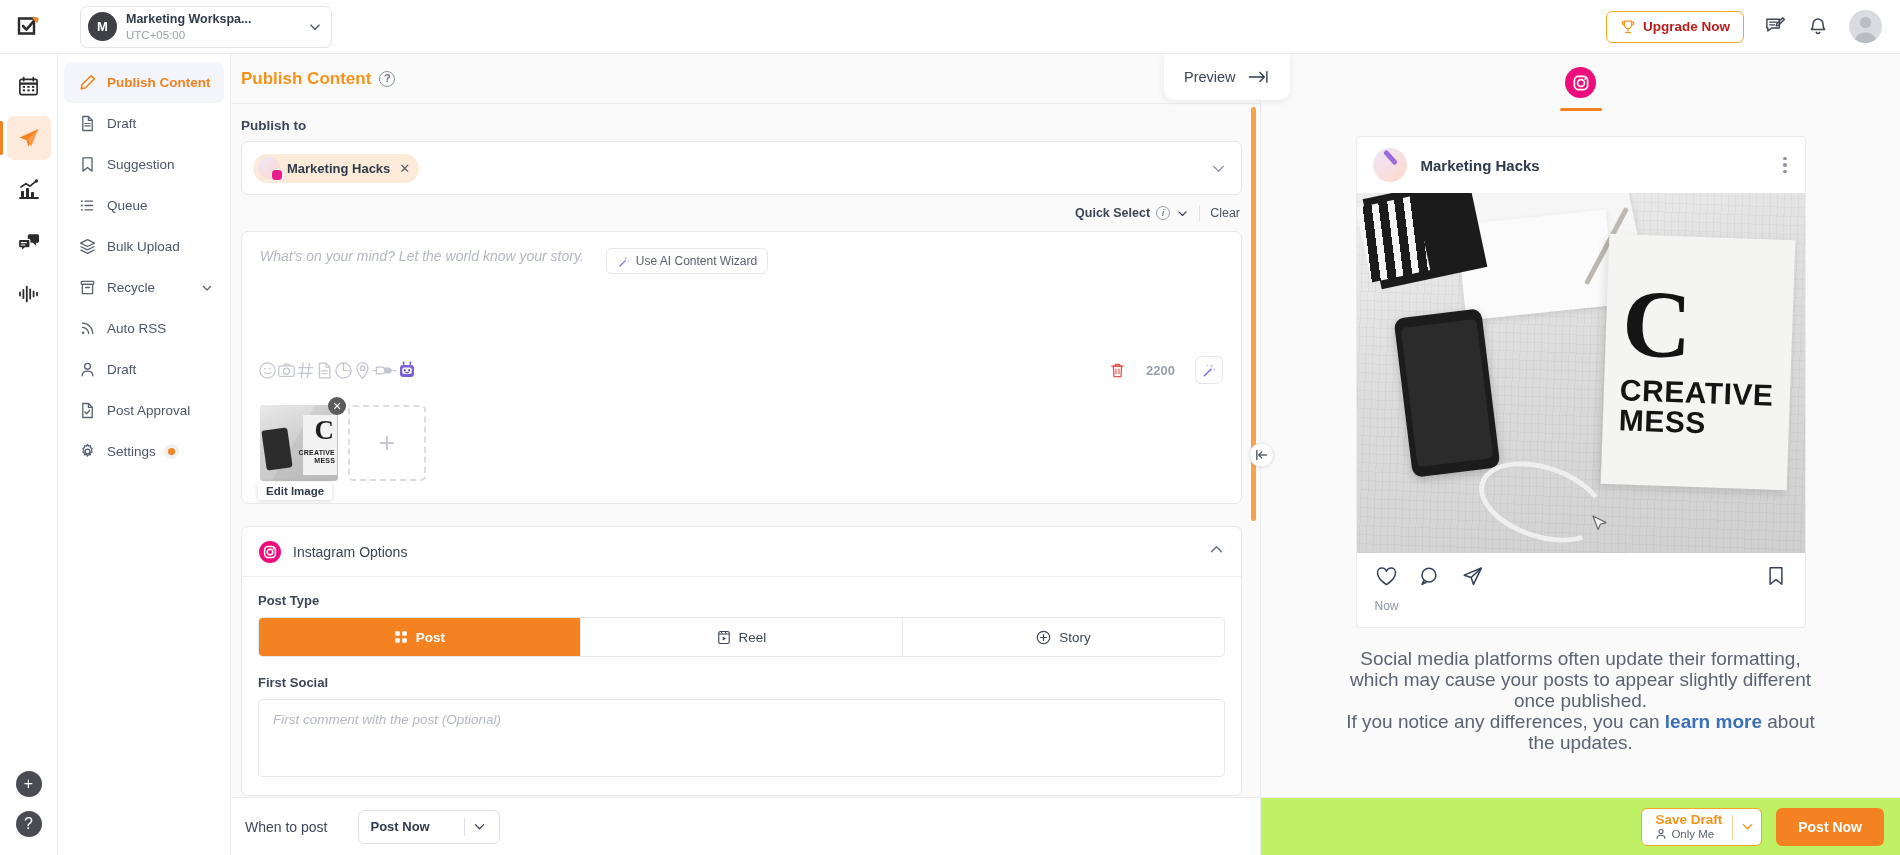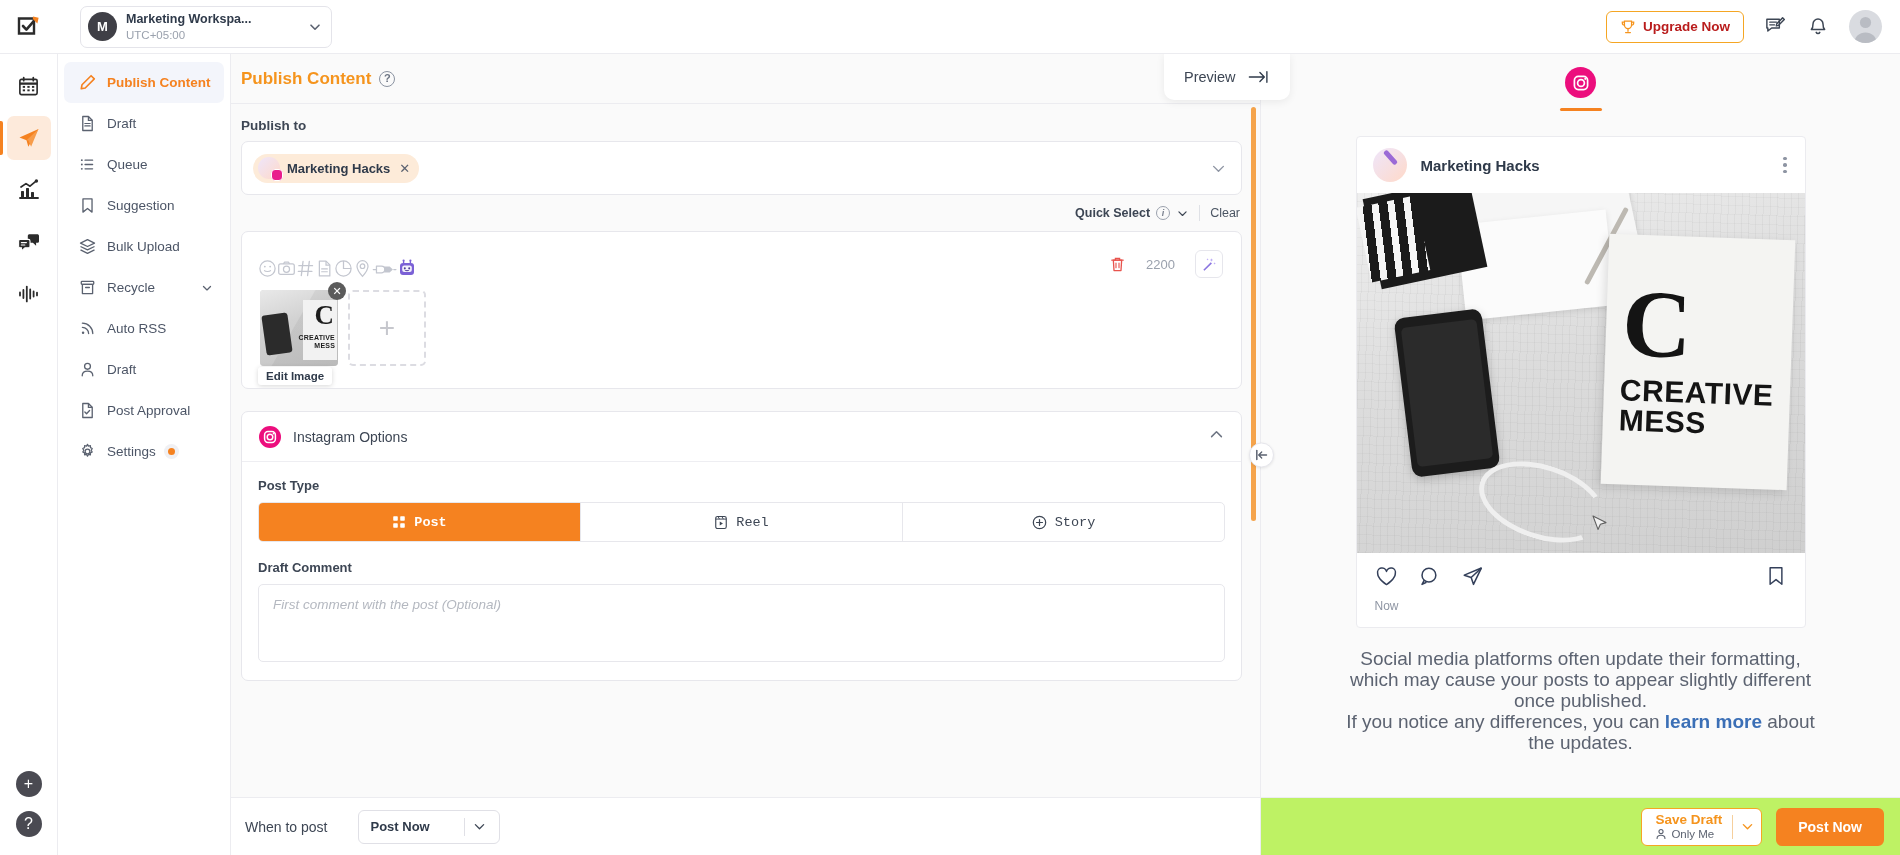--- a/index.html
+++ b/index.html
@@ -172,21 +172,21 @@
   }
   .compose-top { padding: 16px 18px 0 18px; height: 115px; display: flex; align-items: flex-start; }
   .ph-text { font-size: 14px; color: #b4b8c0; font-style: italic; }
   .ai-wizard-btn {
     margin-left: 22px; border: 1px solid #e6e6ec; border-radius: 6px;
     height: 26px; display: flex; align-items: center; gap: 6px;
     padding: 0 10px; font-size: 12px; color: #5a6170; background: #fff;
     cursor: pointer; white-space: nowrap;
   }
   .compose-tools {
-    height: 46px; display: flex; align-items: flex-end; padding: 0 18px 0 16px; 
+    height: 46px; display: flex; align-items: center; padding: 0 18px 0 16px;  font-weight: bold;
   }
   .tool { cursor: pointer; display: flex; align-items: center; }
   .tools-right { margin-left: auto; display: flex; align-items: center; gap: 20px; }
   .char-count { font-size: 13px; color: #9aa1ad; }
   .wand-btn {
     width: 28px; height: 28px; border: 1px solid #e6e6ec; border-radius: 6px;
     display: flex; align-items: center; justify-content: center; cursor: pointer; background: #fff;
   }
   .media-row { display: flex; align-items: flex-start; gap: 10px; padding: 12px 18px 22px 18px; }
   .thumb-wrap { position: relative; width: 78px; }
@@ -231,21 +231,21 @@
   }
   .opt-title { font-size: 14px; font-weight: 400; color: #3d4654; }
   .opt-chev { margin-left: auto; }
   .opt-body { padding: 16px 16px 18px 16px; }
   .field-label { font-size: 13px; font-weight: 700; color: #3d4654; margin-bottom: 9px; }
   .seg {
     display: flex; border: 1px solid #e7e7ec; border-radius: 5px; overflow: hidden; height: 40px;
   }
   .seg-btn {
     flex: 1; display: flex; align-items: center; justify-content: center; gap: 8px;
-    font-size: 13.5px; color: #3d4654; cursor: pointer; border-right: 1px solid #e7e7ec; font-family: Liberation Mono, monospace;
+    font-size: 13.5px; color: #3d4654; cursor: pointer; border-right: 1px solid #e7e7ec;
   }
   .seg-btn:last-child { border-right: none; }
   .seg-btn.active { background: #f58220; color: #fff; font-weight: 700; }
   .comment-box {
     border: 1px solid #e7e7ec; border-radius: 5px; height: 78px;
     padding: 12px 14px; font-size: 13.5px; color: #b4b8c0; font-style: italic;
   }
 
   .bottombar {
     height: 58px; min-height: 58px; background: #fff;
@@ -515,40 +515,40 @@
               <path d="M10 1.6v4h4" fill="none" stroke="#5b6270" stroke-width="1.4"></path>
               <path d="M6.2 9h5.6M6.2 11.6h5.6" stroke="#5b6270" stroke-width="1.3" stroke-linecap="round"></path>
             </svg>
         </span>
         <span class="nav-label">Draft</span>
       </div>
 
       <div class="nav-item">
         <span class="nav-ico">
           <svg width="17" height="17" viewBox="0 0 18 18">
+              <path d="M4.2 2h9.6v14l-4.8-3.8L4.2 16z" fill="none" stroke="#5b6270" stroke-width="1.4" stroke-linejoin="round"></path>
+            </svg>
+        </span>
+        <span class="nav-label">Suggestion</span>
+      </div>
+
+      <div class="nav-item">
+        <span class="nav-ico">
+          <svg width="17" height="17" viewBox="0 0 18 18">
               <g stroke="#5b6270" stroke-width="1.4" stroke-linecap="round">
                 <path d="M6.4 4.4h8M6.4 9h8M6.4 13.6h8"></path>
               </g>
               <g fill="#5b6270">
                 <circle cx="3" cy="4.4" r="1"></circle>
                 <circle cx="3" cy="9" r="1"></circle>
                 <circle cx="3" cy="13.6" r="1"></circle>
               </g>
             </svg>
         </span>
         <span class="nav-label">Queue</span>
-      </div>
-
-      <div class="nav-item">
-        <span class="nav-ico">
-          <svg width="17" height="17" viewBox="0 0 18 18">
-              <path d="M4.2 2h9.6v14l-4.8-3.8L4.2 16z" fill="none" stroke="#5b6270" stroke-width="1.4" stroke-linejoin="round"></path>
-            </svg>
-        </span>
-        <span class="nav-label">Suggestion</span>
       </div>
 
       <div class="nav-item">
         <span class="nav-ico">
           <svg width="17" height="17" viewBox="0 0 18 18">
               <path d="M9 1.8l7.4 3.6L9 9 1.6 5.4z" fill="none" stroke="#5b6270" stroke-width="1.4" stroke-linejoin="round"></path>
               <path d="M1.6 9L9 12.6 16.4 9" fill="none" stroke="#5b6270" stroke-width="1.4" stroke-linejoin="round"></path>
               <path d="M1.6 12.6L9 16.2l7.4-3.6" fill="none" stroke="#5b6270" stroke-width="1.4" stroke-linejoin="round"></path>
             </svg>
         </span>
@@ -649,20 +649,31 @@
               <span class="info">i</span>
               <svg width="13" height="13" viewBox="0 0 16 16">
                   <path d="M3.6 6l4.4 4.4L12.4 6" fill="none" stroke="#3d4654" stroke-width="1.5" stroke-linecap="round" stroke-linejoin="round"></path>
                 </svg>
             </span>
             <span class="divider-v"></span>
             <span class="clear-link">Clear</span>
           </div>
 
           <div class="composer">
+            <div class="compose-top">
+              <span class="ph-text">What's on your mind? Let the world know your story.</span>
+              <span class="ai-wizard-btn">
+                <svg width="13" height="13" viewBox="0 0 16 16">
+                  <path d="M2.4 13.6L10 6l1.2 1.2L3.6 14.8z" fill="#8b76e0"></path>
+                  <path d="M10.6 2.2l.5 1.3 1.3.5-1.3.5-.5 1.3-.5-1.3-1.3-.5 1.3-.5z" fill="#b9a8f5"></path>
+                  <path d="M13.8 6.4l.35.9.9.35-.9.35-.35.9-.35-.9-.9-.35.9-.35z" fill="#b9a8f5"></path>
+                </svg>
+                <span>Use AI Content Wizard</span>
+              </span>
+            </div>
 
             <div class="compose-tools">
               <span class="tool">
                 <svg width="19" height="19" viewBox="0 0 20 20">
                     <circle cx="10" cy="10" r="8" fill="none" stroke="#c3c6cf" stroke-width="1.3"></circle>
                     <circle cx="7.2" cy="8" r="0.95" fill="#c3c6cf"></circle>
                     <circle cx="12.8" cy="8" r="0.95" fill="#c3c6cf"></circle>
                     <path d="M6.8 12.2c.9 1.2 5.5 1.2 6.4 0" fill="none" stroke="#c3c6cf" stroke-width="1.2" stroke-linecap="round"></path>
                   </svg>
               </span>
@@ -801,21 +812,21 @@
                 </div>
                 <div class="seg-btn">
                   <svg width="15" height="15" viewBox="0 0 16 16">
                       <circle cx="8" cy="8" r="6.6" fill="none" stroke="#3d4654" stroke-width="1.3"></circle>
                       <path d="M8 4.8v6.4M4.8 8h6.4" stroke="#3d4654" stroke-width="1.3" stroke-linecap="round"></path>
                     </svg>
                   <span>Story</span>
                 </div>
               </div>
 
-              <div class="field-label" style="margin-top:18px">Draft Comment</div>
+              <div class="field-label" style="margin-top:18px">First Social</div>
               <div class="comment-box">First comment with the post (Optional)</div>
             </div>
           </div>
 
         </div>
         <div class="track">
           <div class="thumb"></div>
         </div>
       </div>
 

